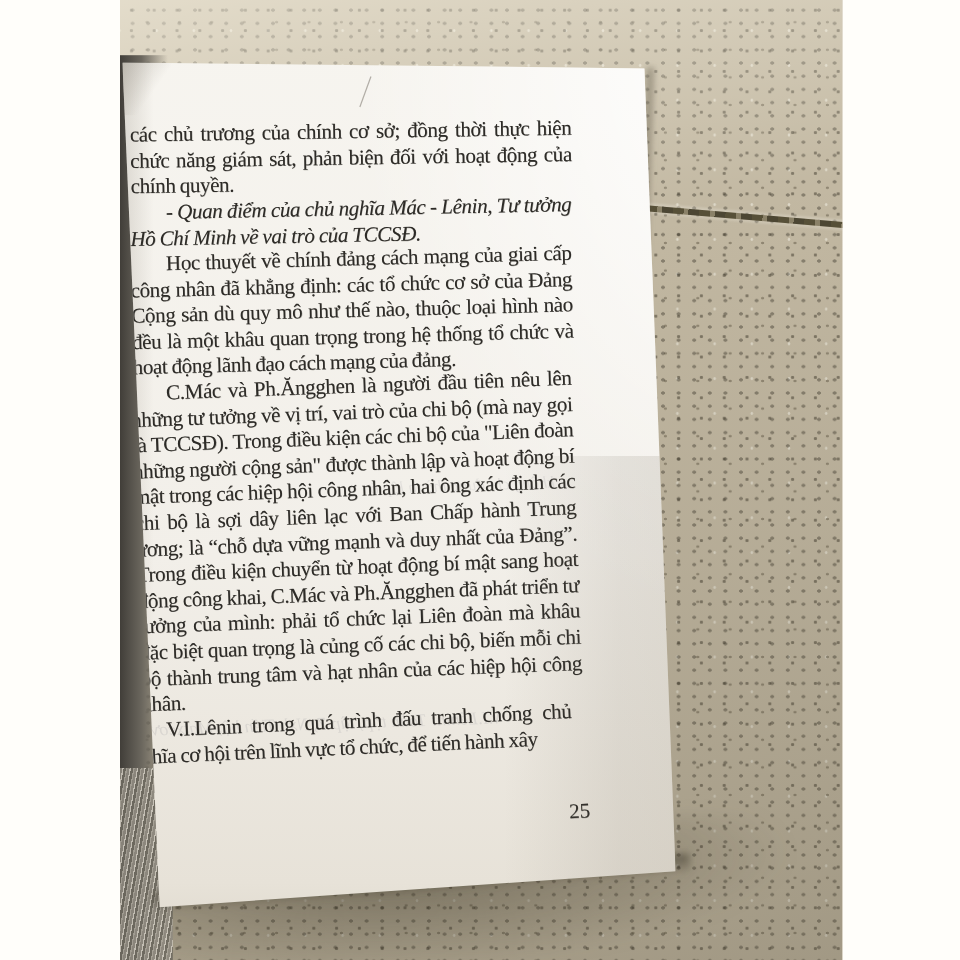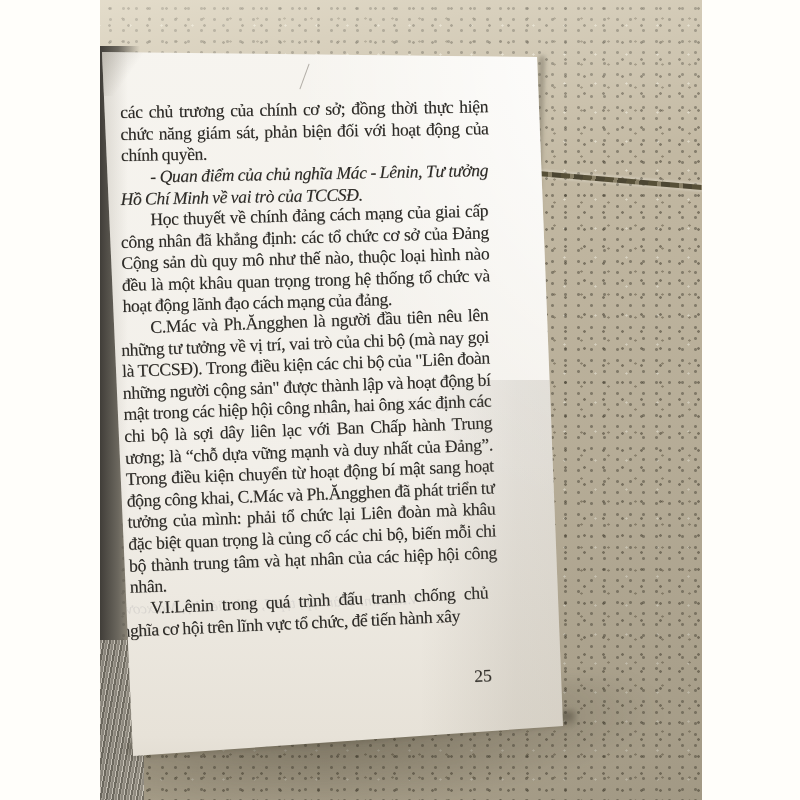--- a/index.html
+++ b/index.html
@@ -50,21 +50,21 @@
       linear-gradient(180deg,#f7f5f0 0%,#f2efe9 58%,#e7e2d8 92%,#dcd6ca 100%);}
   .page::before{ 
     content:"";position:absolute;left:0;top:48px;width:46px;height:48px;
     background:linear-gradient(125deg, rgba(140,134,122,.45), rgba(140,134,122,0) 60%);}
   .page::after{ 
     content:"";position:absolute;left:320px;top:380px;width:160px;height:380px;
     background:linear-gradient(90deg, rgba(120,112,98,0) 0%, rgba(120,112,98,.14) 60%, rgba(150,142,126,.22) 100%);}
   .scratch{position:absolute;left:204px;top:63px;width:1px;height:27px;
     transform:rotate(20deg);background:rgba(120,115,105,.55);}
   
-  .text-block{position:absolute;left:20px;top:102px;width:368px;color:#2d2b27;
+  .text-block{position:absolute;left:8px;top:102px;width:368px;color:#2d2b27;
     font-size:17.6px;line-height:21.6px;letter-spacing:-0.35px;word-spacing:-0.5px;
     text-align:justify;text-shadow:0.3px 0.3px 0.5px rgba(45,42,38,.40);}
   .para{margin:0;transform-origin:0 0;}
   .para.indent{text-indent:30px;}
   .para.italic{font-style:italic;}
   .para:nth-child(1){transform:rotate(-0.9deg);}
   .para:nth-child(2){transform:rotate(-1.1deg);}
   .para:nth-child(3){transform:rotate(-1.5deg);}
   .para:nth-child(4){transform:rotate(-2.1deg);}
   .para:nth-child(5){transform:rotate(-2.6deg);}

